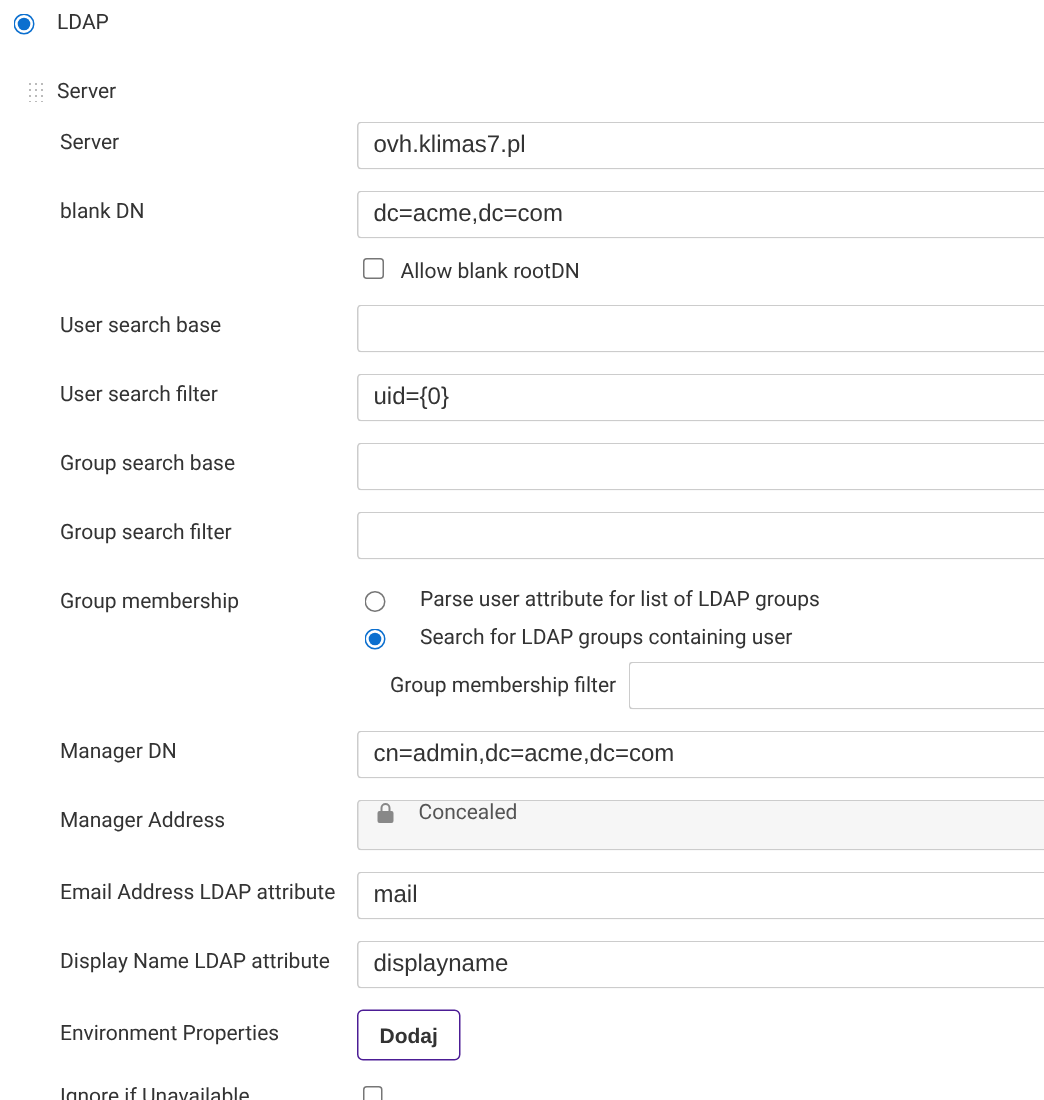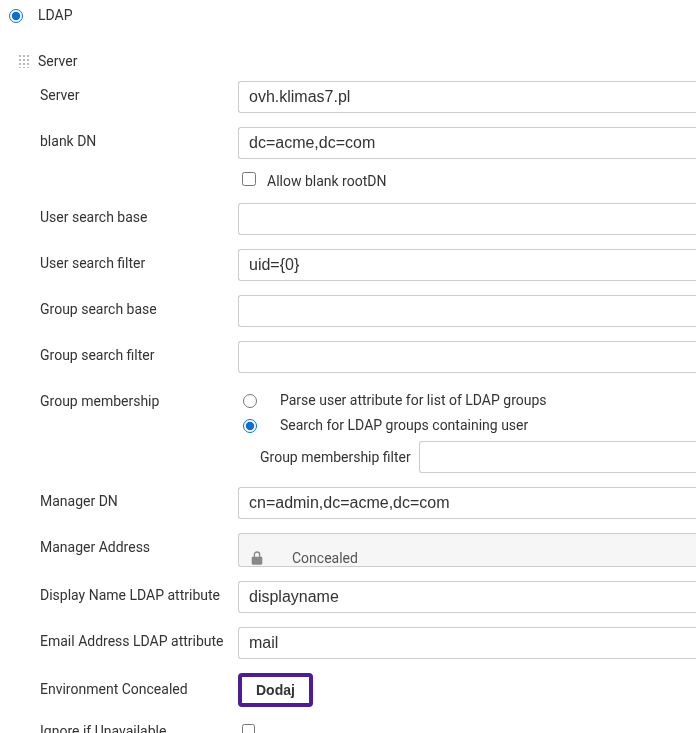--- a/index.html
+++ b/index.html
@@ -104,22 +104,22 @@
     margin-left: 22px;
   }
   .sub-row .sub-label {
     white-space: nowrap;
   }
   .sub-row input[type="text"] {
     flex: 1;
   }
   .concealed {
     display: flex;
-    align-items: flex-end;
-    gap: 27px;
+    align-items: flex-start;
+    gap: 14px;
     height: 34px;
     border: 1px solid #ccc;
     border-radius: 3px;
     padding: 0 10px;
     background: #f6f6f6;
     color: #555;
     border-right: none;
     border-top-right-radius: 0;
     border-bottom-right-radius: 0;
   }
@@ -127,21 +127,21 @@
     width: 16px;
     height: 16px;
     flex-shrink: 0;
   }
   .lock-icon svg { display: block; }
   .btn {
     display: inline-flex;
     align-items: center;
     height: 34px;
     padding: 0 14px;
-    border: 4px solid #4c1d95;
+    border: 1px solid #4c1d95;
     border-radius: 4px;
     background: #fff;
     font-size: 14px;
     font-weight: 600;
     color: #333;
     cursor: pointer;
   }
   .row.tight { margin-bottom: 8px; }
   .row.env .label { padding-top: 8px; }
   .row.ignore { align-items: center; }
@@ -243,35 +243,35 @@
           <svg viewBox="0 0 24 24" width="16" height="16" fill="#888">
               <path d="M12 2a5 5 0 0 0-5 5v3H6a2 2 0 0 0-2 2v8a2 2 0 0 0 2 2h12a2 2 0 0 0 2-2v-8a2 2 0 0 0-2-2h-1V7a5 5 0 0 0-5-5zm-3 5a3 3 0 1 1 6 0v3H9V7z"></path>
             </svg>
         </span>
         <span>Concealed</span>
       </div>
     </div>
   </div>
 
   <div class="row">
+    <div class="label">Email Address LDAP attribute</div>
+    <div class="field">
+      <input type="text" value="mail" style="">
+    </div>
+  </div>
+
+  <div class="row">
     <div class="label">Display Name LDAP attribute</div>
     <div class="field">
       <input type="text" value="displayname" style="">
     </div>
   </div>
 
-  <div class="row">
-    <div class="label">Email Address LDAP attribute</div>
-    <div class="field">
-      <input type="text" value="mail" style="">
-    </div>
-  </div>
-
   <div class="row env">
-    <div class="label">Environment Concealed</div>
+    <div class="label">Environment Properties</div>
     <div class="field">
       <button class="btn">Dodaj</button>
     </div>
   </div>
 
   <div class="row ignore tight">
     <div class="label">Ignore if Unavailable</div>
     <div class="field">
       <input type="checkbox" style="">
     </div>

